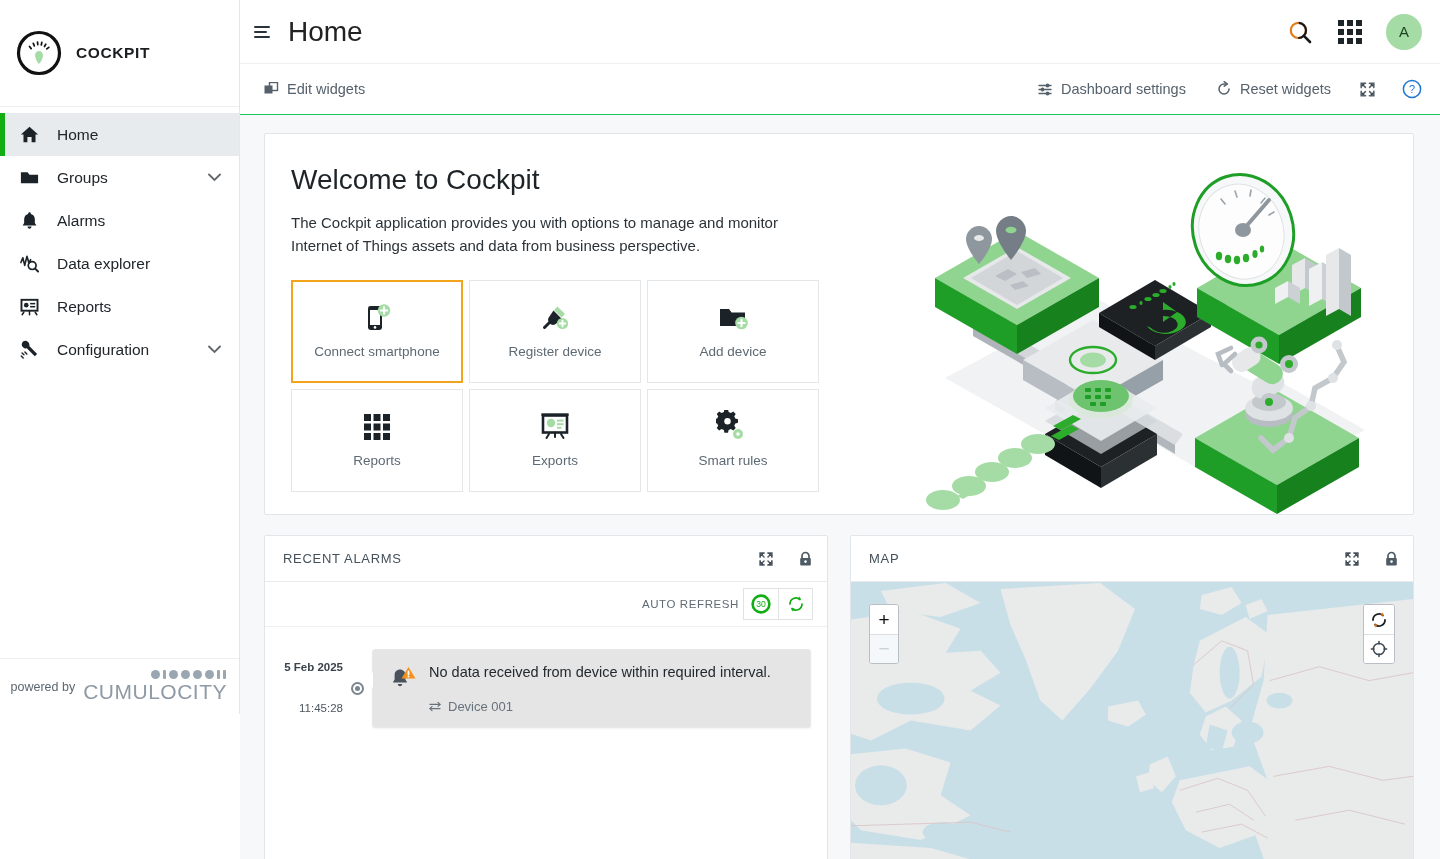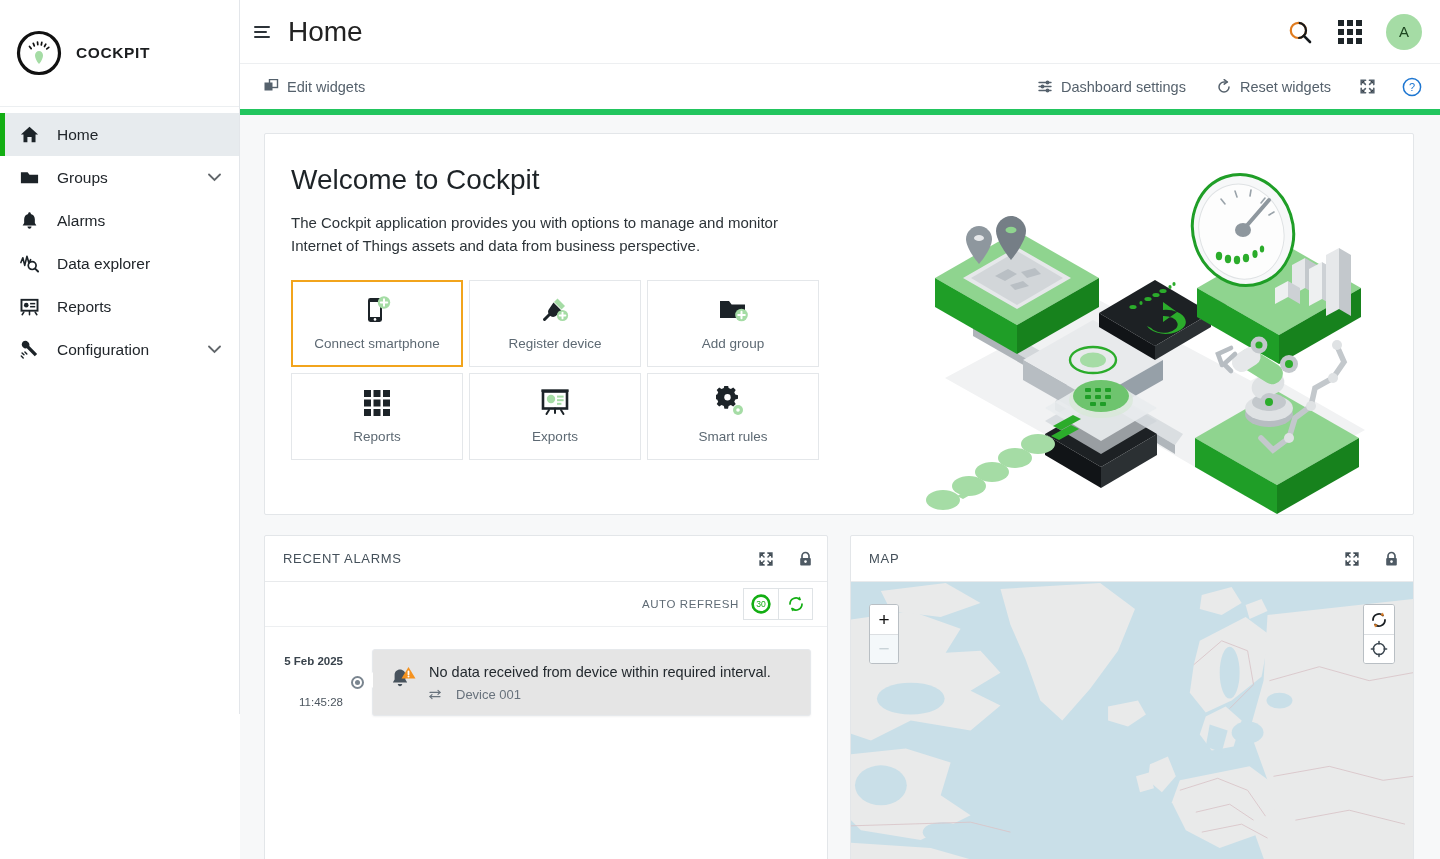--- a/index.html
+++ b/index.html
@@ -78,42 +78,42 @@
   .avatar {
     width: 36px; height: 36px; border-radius: 50%; background: #a5dca5;
     display: flex; align-items: center; justify-content: center;
     font-size: 15px; color: #1d4620; cursor: pointer;
   }
   .grid-ico { display: grid; grid-template-columns: repeat(3,6px); gap: 3px; cursor: pointer; }
   .grid-ico span { width: 6px; height: 6px; background: #1e2529; }
 
   .toolbar {
     height: 52px; background: #fff; border-top: 1px solid #edeff1;
-    border-bottom: 6px solid #22c55e;
+    border-bottom: 1px solid #22c55e;
     display: flex; align-items: center; padding: 0 18px 0 22px; flex: 0 0 52px;
   }
   .tb-btn {
     display: flex; align-items: center; gap: 8px; cursor: pointer;
     font-size: 14.5px; color: #55616c; padding: 4px 2px;
   }
   .toolbar-right { margin-left: auto; display: flex; align-items: center; gap: 26px; }
 
   .content { flex: 1 1 auto; padding: 18px 26px 0 24px; overflow: hidden; }
 
   
   .welcome {
     background: #fff; border: 1px solid #e3e6e9; border-radius: 2px;
     height: 382px; display: flex; position: relative; overflow: hidden;
   }
   .welcome-left { padding: 30px 0 0 26px; width: 580px; flex: 0 0 580px; }
   .welcome h1 { font-size: 28px; font-weight: normal; color: #1d2327; margin-bottom: 16px; }
   .welcome p { font-size: 15px; line-height: 1.52; color: #2c3338; max-width: 530px; }
   .tiles { display: grid; grid-template-columns: repeat(3, 172px); gap: 6px; margin-top: 22px; }
   .tile {
-    height: 87px; border: 1px solid #e4e7ea; background: #fff;
+    height: 103px; border: 1px solid #e4e7ea; background: #fff;
     display: flex; flex-direction: column; align-items: center;
     justify-content: center; gap: 8px; cursor: pointer;
     font-size: 13.5px; color: #5d6973; text-align: center; line-height: 1.3;
   }
   .tile.focused { border: 2px solid #f2a41c; }
   .tile-ico { height: 34px; display: flex; align-items: center; justify-content: center; }
   .welcome-art { position: absolute; right: 8px; top: 4px; width: 560px; height: 378px; }
 
   
   .row2 { display: flex; gap: 22px; margin-top: 20px; }
@@ -152,21 +152,21 @@
     flex: 1 1 auto; background: #e5e5e5; border: 1px solid #e6e9ec;
     border-radius: 3px; padding: 13px 14px; display: flex; gap: 12px;
     position: relative; box-shadow: 0 1px 2px rgba(0,0,0,.05);
   }
   .alarm-card::before {
     content: ""; position: absolute; left: -8px; top: 22px;
     border-top: 8px solid transparent; border-bottom: 8px solid transparent;
     border-right: 8px solid #fff;
   }
   .alarm-text { font-size: 14.5px; color: #23292e; line-height: 1.35; }
-  .alarm-dev { font-size: 13px; color: #68727c; margin-top: 4px; display: flex; gap: 14px; align-items: center; }
+  .alarm-dev { font-size: 13px; color: #68727c; margin-top: 16px; display: flex; gap: 6px; align-items: center; }
 
   .map-body { flex: 1 1 auto; position: relative; overflow: hidden; background: #c9dfe8; }
   .map-ctrl {
     position: absolute; background: #fff; border: 1px solid #b9bfc4;
     border-radius: 3px; overflow: hidden; z-index: 4;
   }
   .map-ctrl.zoom { left: 18px; top: 22px; width: 30px; }
   .map-ctrl.right { right: 18px; top: 22px; width: 32px; }
   .mc-btn {
     width: 100%; height: 29px; display: flex; align-items: center;
@@ -277,20 +277,36 @@
         </span>
         <span class="nav-label">Configuration</span>
         <span class="chev">
           <svg width="13" height="9" viewBox="0 0 13 9">
               <path d="M1 1.5 L6.5 7 L12 1.5" fill="none" stroke="#2d3439" stroke-width="1.8" stroke-linecap="round"></path>
             </svg>
         </span>
       </div>
     </nav>
 
+    <div class="footer-brand">
+      <span class="pwr">powered by</span>
+      <span class="cumu-wrap">
+        <span class="cumu-dots">
+          <i class="cd round"></i>
+            <i class="cd bar"></i>
+            <i class="cd round"></i>
+            <i class="cd round"></i>
+            <i class="cd round"></i>
+            <i class="cd round"></i>
+            <i class="cd bar"></i>
+            <i class="cd bar"></i>
+        </span>
+        <span class="cumu-text">CUMULOCITY</span>
+      </span>
+    </div>
   </aside>
 
   <div class="main">
 
     <div class="topbar">
       <span class="hamburger">
           <i></i>
           <i></i>
           <i></i>
         </span>
@@ -422,21 +438,21 @@
               <span class="tile-ico">
                 <svg width="34" height="34" viewBox="0 0 34 34">
                   <path d="M4 8 H13 L15.6 11.4 H29 V25 H4 Z" fill="#1c2328"></path>
                   <circle cx="25.5" cy="22" r="6.3" fill="#a5dca5"></circle>
                   <g stroke="#fff" stroke-width="2" stroke-linecap="round">
                     <line x1="25.5" y1="18.7" x2="25.5" y2="25.3"></line>
                       <line x1="22.2" y1="22" x2="28.8" y2="22"></line>
                   </g>
                 </svg>
               </span>
-              <span>Add group</span>
+              <span>Add device</span>
             </div>
 
             <div class="tile">
               <span class="tile-ico">
                 <svg width="30" height="30" viewBox="0 0 30 30">
                   <g fill="#1c2328">
                     <rect x="2" y="2" width="7" height="7"></rect>
                       <rect x="11.5" y="2" width="7" height="7"></rect>
                       <rect x="21" y="2" width="7" height="7"></rect>
                     <rect x="2" y="11.5" width="7" height="7"></rect>

